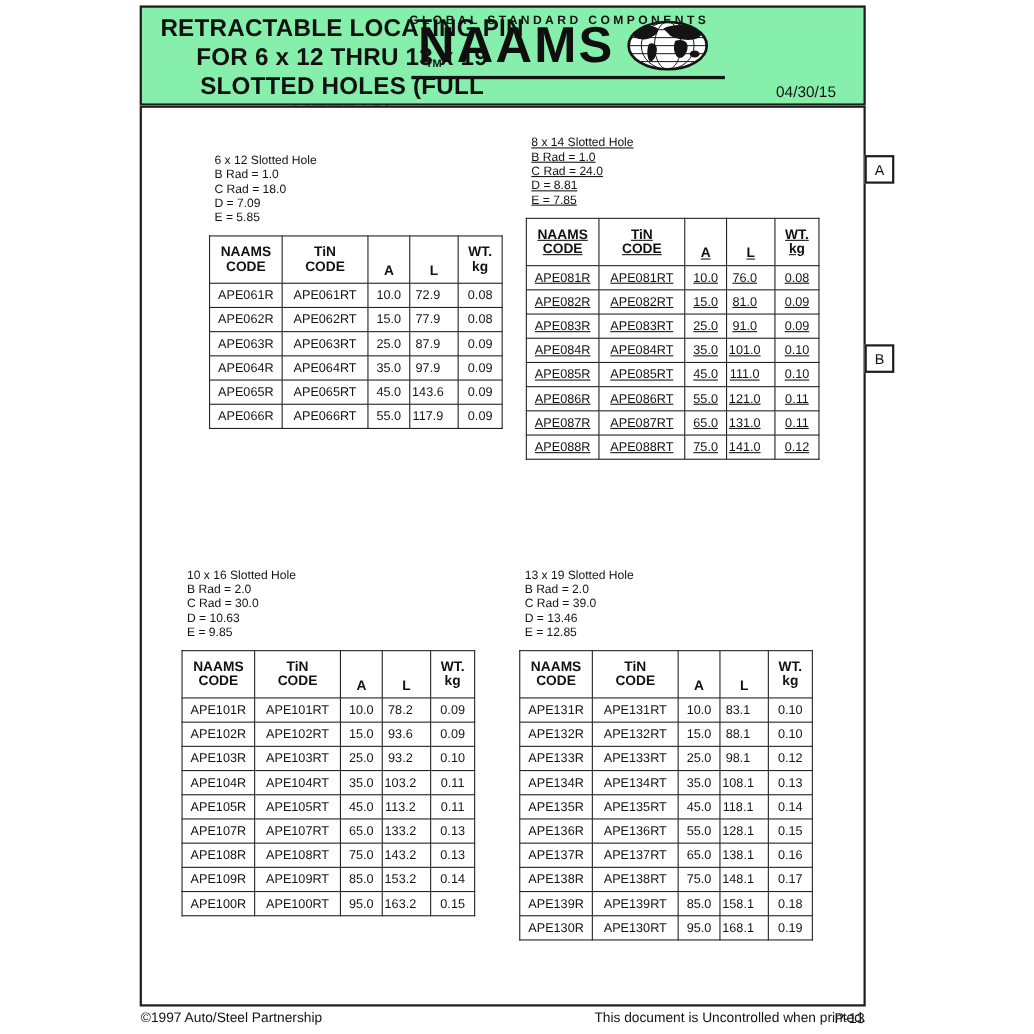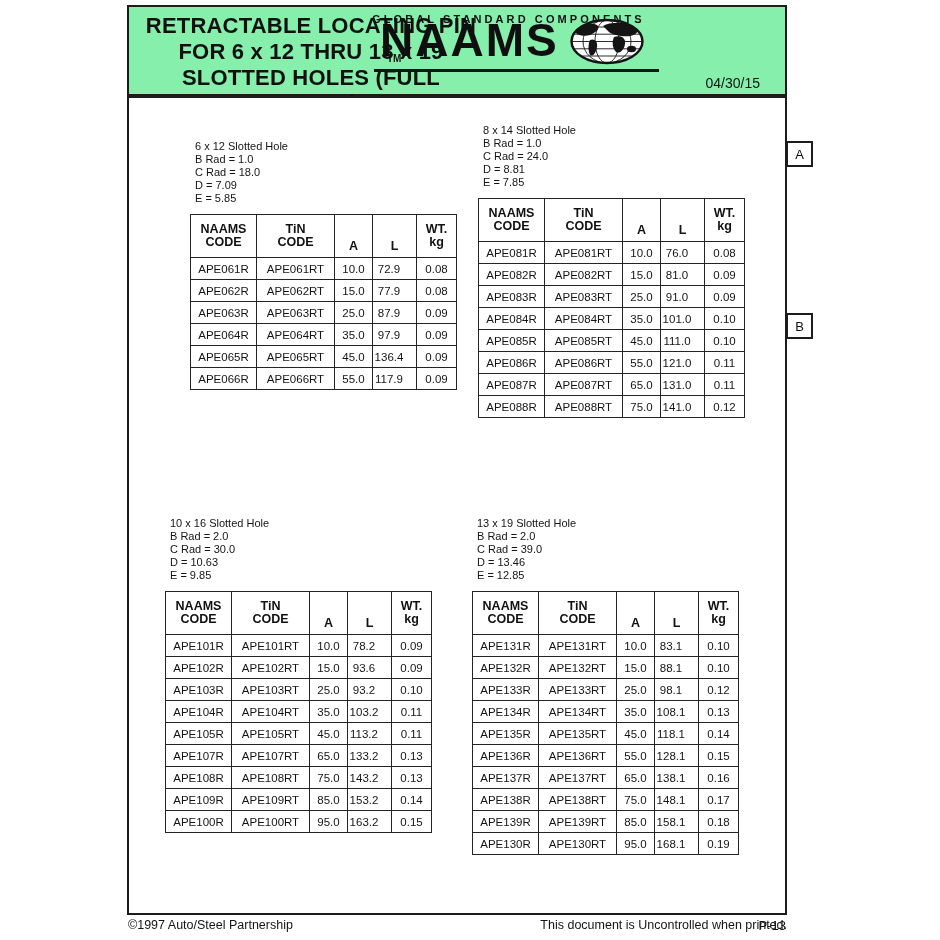--- a/index.html
+++ b/index.html
@@ -46,21 +46,21 @@
   .marker{
     position:absolute;width:27px;height:26px;border:2px solid #1c1c1c;box-sizing:border-box;
     background:#fff;display:flex;align-items:center;justify-content:center;
     font-size:13px;color:#111;
   }
   .marker-a{left:786px;top:141px;}
   .marker-b{left:786px;top:313px;}
   
   .table-group{position:absolute;}
   .g0{left:190px;top:140px;}
-  .g1{left:478px;top:124px;}
+  .g1{left:478px;top:124px;text-decoration:underline;}
   .g2{left:165px;top:517px;}
   .g3{left:472px;top:517px;}
   .caption{margin:0 0 9px 5px;font-size:11px;line-height:13px;color:#141414;}
   table.tbl{border-collapse:collapse;table-layout:fixed;background:#fff;}
   .tbl th,.tbl td{border:1.5px solid #242424;overflow:hidden;white-space:nowrap;}
   .tbl th{font-size:12.5px;font-weight:bold;line-height:13.5px;height:38px;
           vertical-align:middle;text-align:center;padding:0;color:#111;}
   .tbl th.low{vertical-align:bottom;padding-bottom:4px;}
   .tbl td{font-size:11.5px;height:21px;padding:0;color:#141414;}
   .tbl col.c0{width:66px}.tbl col.c1{width:78px}.tbl col.c2{width:38px}
@@ -192,21 +192,21 @@
           <td class="c0">APE064R</td>
           <td class="c1">APE064RT</td>
           <td class="c2">35.0</td>
           <td class="c3">97.9</td>
           <td class="c4">0.09</td>
         </tr>
         <tr>
           <td class="c0">APE065R</td>
           <td class="c1">APE065RT</td>
           <td class="c2">45.0</td>
-          <td class="c3">136.4</td>
+          <td class="c3">143.6</td>
           <td class="c4">0.09</td>
         </tr>
         <tr>
           <td class="c0">APE066R</td>
           <td class="c1">APE066RT</td>
           <td class="c2">55.0</td>
           <td class="c3">117.9</td>
           <td class="c4">0.09</td>
         </tr>
       </tbody>

